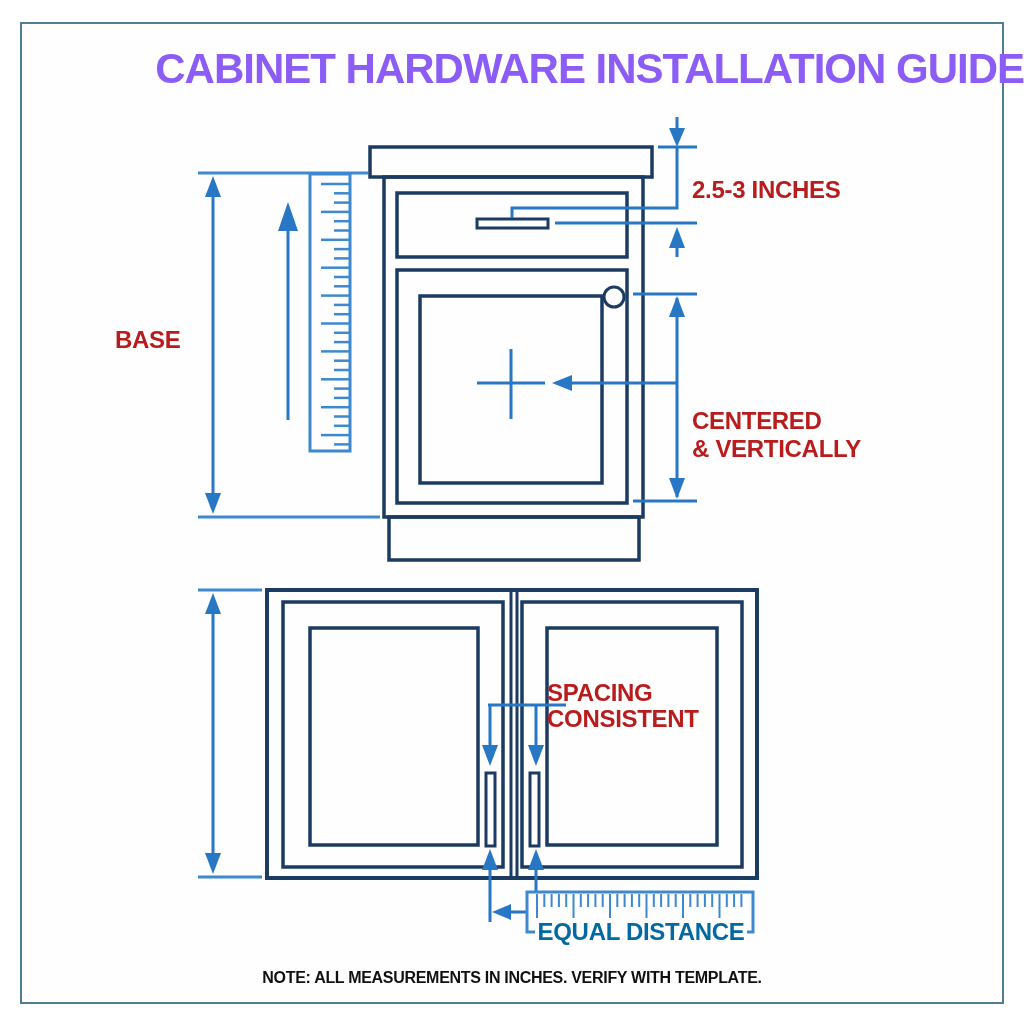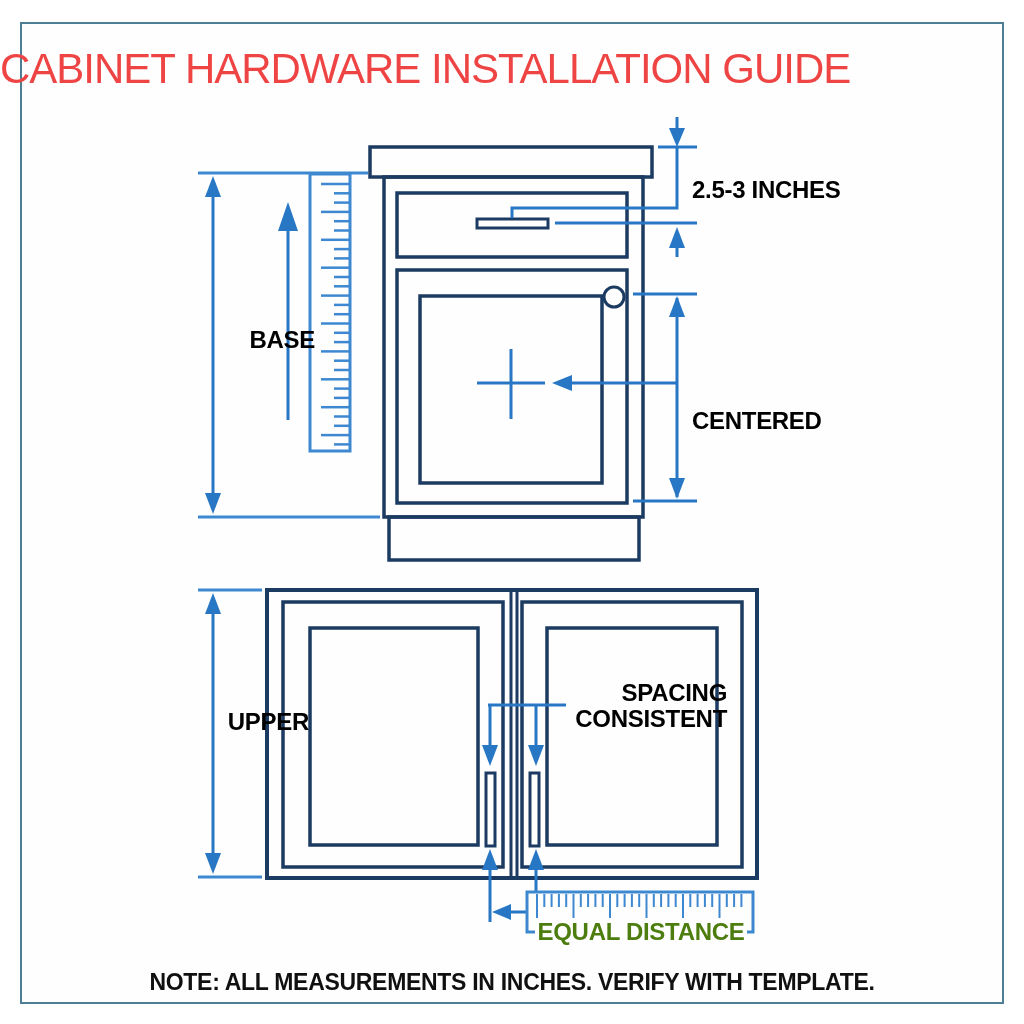--- a/index.html
+++ b/index.html
@@ -5,42 +5,42 @@
   html,body{margin:0;padding:0;}
   body{
     width:1024px;height:1024px;position:relative;background:#ffffff;
     font-family:"Liberation Sans", sans-serif;overflow:hidden;
   }
   .frame{
     position:absolute;left:20px;top:22px;width:984px;height:982px;
     box-sizing:border-box;border:2px solid #4e7e93;background:#fefefe;
   }
   .title{
-    position:absolute;left:0;right:0;top:48px;text-align:left;
-    font-size:42px;font-weight:400;letter-spacing:-1px;color:#ef4444;
+    position:absolute;left:0;right:0;top:48px;text-align:right;
+    font-size:42px;font-weight:700;letter-spacing:-1px;color:#8b5cf6;
     line-height:1;white-space:nowrap;
   }
   .lbl{
-    position:absolute;color:#000000;font-weight:700;font-size:24px;
+    position:absolute;color:#b91c1c;font-weight:700;font-size:24px;
     line-height:28px;letter-spacing:-0.3px;
   }
-  .lbl.center{text-align:right;}
+  .lbl.center{text-align:left;}
   svg{position:absolute;left:0;top:0;}
   .navy{stroke:#1c3b62;fill:none;}
   .blue{stroke:#2777c5;fill:none;}
   .bluefill{fill:#2777c5;stroke:none;}
   .lblue{stroke:#3d88d0;fill:none;}
   .equal-distance{
     position:absolute;left:535px;top:919px;width:212px;text-align:center;
-    background:#fefefe;font-weight:700;font-size:24px;color:#4d7c0f;
+    background:#fefefe;font-weight:700;font-size:24px;color:#0369a1;
     line-height:26px;letter-spacing:-0.3px;
   }
   .note{
     position:absolute;left:0;right:0;top:969px;text-align:center;
-    font-weight:700;font-size:23px;color:#101010;letter-spacing:-0.3px;
+    font-weight:700;font-size:16px;color:#101010;letter-spacing:-0.3px;
   }
 </style>
 </head>
 <body>
 
 <div class="frame"></div>
 
 <div class="title">CABINET HARDWARE INSTALLATION GUIDE</div>
 
 <svg width="1024" height="1024" viewBox="0 0 1024 1024">
@@ -207,24 +207,24 @@
 </svg>
 
 <div class="lbl center" style="left:115px;top:326px;width:200px;">
   <div>BASE</div>
 </div>
 
 <div class="lbl" style="left:692px;top:176px;">2.5-3 INCHES</div>
 
 <div class="lbl" style="left:692px;top:359px;margin-top:48px;">
   <div>CENTERED</div>
+  <div>&amp; VERTICALLY</div>
 </div>
 
 <div class="lbl center" style="left:109px;top:709px;width:200px;line-height:26px;">
-  <div>UPPER</div>
 </div>
 
 <div class="lbl center" style="left:547px;top:680px;width:180px;line-height:26px;">
   <div>SPACING</div>
   <div>CONSISTENT</div>
 </div>
 
 <div class="equal-distance">EQUAL DISTANCE</div>
 
 <div class="note">NOTE: ALL MEASUREMENTS IN INCHES. VERIFY WITH TEMPLATE.</div>

